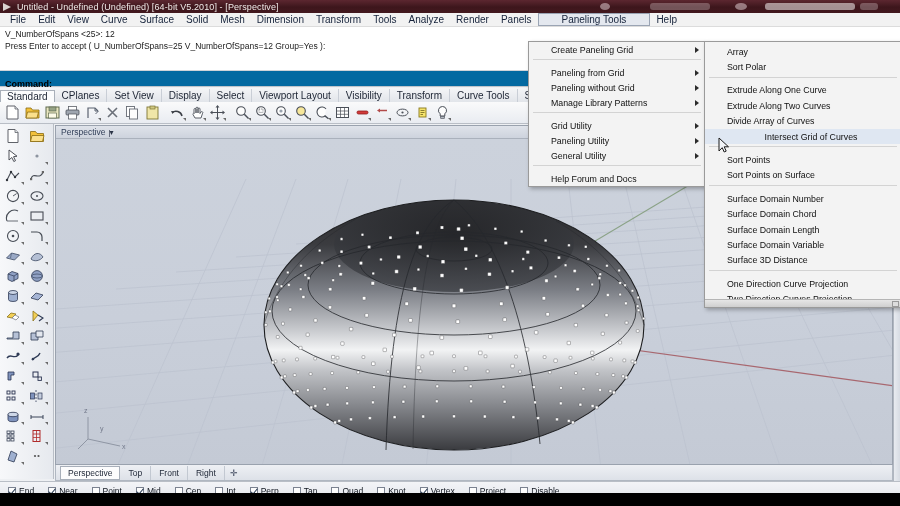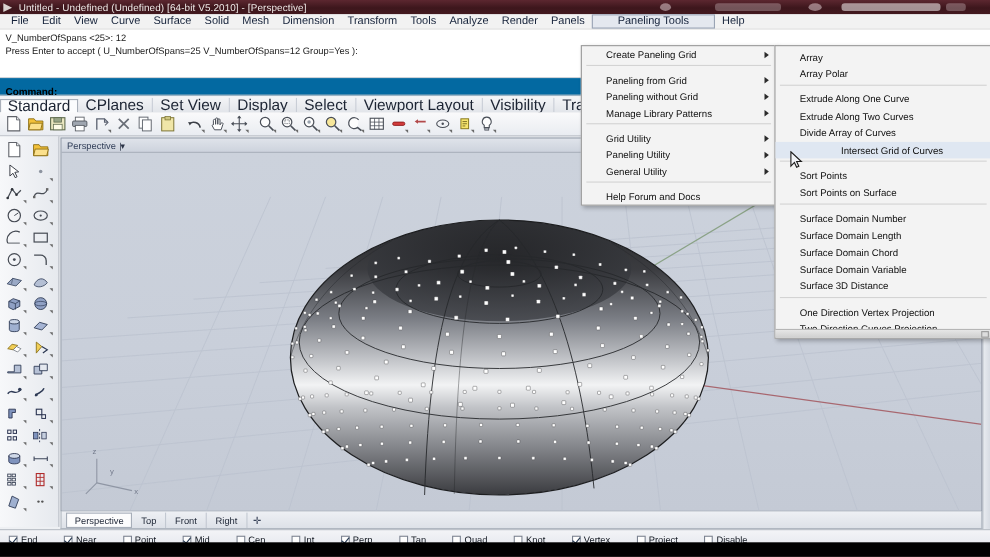--- a/index.html
+++ b/index.html
@@ -30,21 +30,21 @@
   .cmdhist{position:absolute;left:0;top:14px;width:900px;height:44px;background:#fff;
     border-bottom:1px solid #cfd3d8;padding:2px 4px 0 5px;box-sizing:border-box;overflow:hidden;}
   .cmdhist div{font-size:8.5px;color:#1b1b1b;line-height:11.5px;white-space:nowrap;}
   .cmdline{position:absolute;left:0;top:58px;width:900px;height:16px;background:#0369a1;
     border-bottom:1px solid #bfc4cb;padding:2px 0 0 5px;box-sizing:border-box;}
   .cmdline span{font-size:9px;color:#000;font-weight:bold;}
 
   
   .tabstrip{position:absolute;left:0;top:75px;width:900px;height:14px;
     background:linear-gradient(180deg,#f4f5f7,#e2e5ea);border-bottom:1px solid #b9bec6;display:flex;align-items:flex-end;}
-  .tabstrip .tt{font-size:14px;color:#1c2433;padding:1px 7px;line-height:11px;
+  .tabstrip .tt{font-size:10px;color:#1c2433;padding:1px 7px;line-height:11px;
     border-right:1px solid #c9ced6;white-space:nowrap;}
   .tabstrip .tt.sel{background:#fbfcfd;border:1px solid #a9b0ba;border-bottom:1px solid #fbfcfd;
     padding:0 6px;position:relative;top:1px;}
 
   
   .toolrow{position:absolute;left:0;top:89px;width:900px;height:22px;
     background:linear-gradient(180deg,#fafafb,#e9ecf1);border-bottom:1px solid #b9bec6;
     display:flex;align-items:center;padding-left:3px;box-sizing:border-box;}
   .tbtn{width:19px;height:19px;margin-right:1px;position:relative;flex:0 0 auto;}
   .tbtn svg{position:absolute;left:2px;top:2px;}
@@ -81,21 +81,21 @@
   .vptabs .vplus{width:18px;text-align:center;font-size:9px;color:#3a445a;}
 
   
   .rightsliver{position:absolute;left:893px;top:112px;width:7px;height:356px;
     background:linear-gradient(90deg,#e8ebf0,#d4d9e1);border-left:1px solid #b0b6c0;}
 
   
   .osnap{position:absolute;left:0;top:468px;width:900px;height:19px;
     background:linear-gradient(180deg,#f3f4f7,#e3e6ec);border-top:1px solid #b9bec6;
     display:flex;align-items:center;padding-left:8px;box-sizing:border-box;}
-  .osnap .ck{display:flex;align-items:center;margin-right:24px;}
+  .osnap .ck{display:flex;align-items:center;margin-right:14px;}
   .osnap .box{width:8px;height:8px;border:1px solid #7b8290;background:#fdfdfd;margin-right:3px;
     position:relative;box-sizing:border-box;}
   .osnap .box.on:after{content:"";position:absolute;left:1px;top:-1px;width:3px;height:6px;
     border:solid #23364f;border-width:0 1.3px 1.3px 0;transform:rotate(40deg);}
   .osnap .lb{font-size:8.5px;color:#10161f;}
 
   
   .blackbar{position:absolute;left:0;top:493px;width:900px;height:13px;background:#000;}
 
   
@@ -988,21 +988,21 @@
       <div class="row">
         <span class="mlbl">Help Forum and Docs</span>
       </div>
     </div>
 
     <div class="menu" id="menu2">
       <div class="row">
           <span class="mlbl">Array</span>
         </div>
       <div class="row">
-          <span class="mlbl">Array Polar</span>
+          <span class="mlbl">Sort Polar</span>
         </div>
       <div class="sep">
           <i></i>
         </div>
       <div class="row">
           <span class="mlbl">Extrude Along One Curve</span>
         </div>
       <div class="row">
           <span class="mlbl">Extrude Along Two Curves</span>
         </div>
@@ -1021,36 +1021,36 @@
       <div class="row">
           <span class="mlbl">Sort Points on Surface</span>
         </div>
       <div class="sep">
           <i></i>
         </div>
       <div class="row">
           <span class="mlbl">Surface Domain Number</span>
         </div>
       <div class="row">
+          <span class="mlbl">Surface Domain Chord</span>
+        </div>
+      <div class="row">
           <span class="mlbl">Surface Domain Length</span>
-        </div>
-      <div class="row">
-          <span class="mlbl">Surface Domain Chord</span>
         </div>
       <div class="row">
           <span class="mlbl">Surface Domain Variable</span>
         </div>
       <div class="row">
           <span class="mlbl">Surface 3D Distance</span>
         </div>
       <div class="sep">
           <i></i>
         </div>
       <div class="row">
-          <span class="mlbl">One Direction Vertex Projection</span>
+          <span class="mlbl">One Direction Curve Projection</span>
         </div>
       <div class="row">
           <span class="mlbl">Two Direction Curves Projection</span>
         </div>
       <div class="menu2-scroll">
           <i></i>
         </div>
     </div>
 
     <svg class="cursor" width="14" height="18" viewBox="0 0 14 18">

